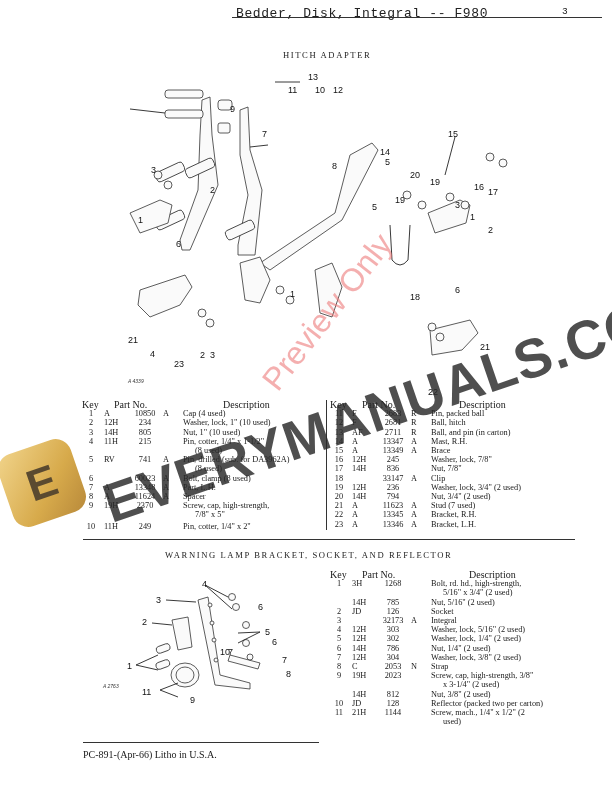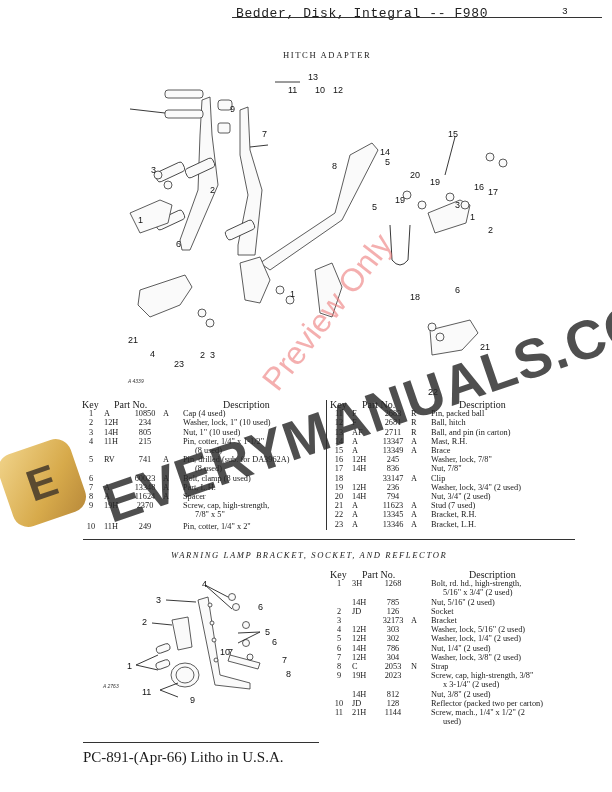--- a/index.html
+++ b/index.html
@@ -21,21 +21,21 @@
   table.parts td { padding: 0; vertical-align: top; white-space: nowrap; }
   td.key { text-align: center; width: 18px; }
   td.pre { width: 26px; padding-left: 4px !important; }
   td.pn { width: 30px; text-align: center; padding-right: 3px !important; }
   td.suf { width: 14px; }
   td.desc { padding-left: 6px !important; }
   .cont { padding-left: 12px; display: block; }
   .col-divider { left: 326px; top: 400px; width: 0; height: 130px; border-left: 1px solid #333; }
   .mid-rule { left: 83px; top: 539px; width: 492px; border-top: 1.4px solid #333; }
   .foot-rule { left: 83px; top: 742px; width: 236px; border-top: 1.2px solid #333; }
-  .footer { left: 83px; top: 749px; font-size: 15px; }
+  .footer { left: 83px; top: 749px; font-size: 10px; }
   .wm-pink { left: 255px; top: 375px; transform: rotate(-52deg); transform-origin: left top;
              font-family: "Liberation Sans", sans-serif; font-size: 32px; color: rgba(235, 110, 110, 0.55); white-space: nowrap; }
   .wm-dark { left: 95px; top: 475px; transform: rotate(-19deg); transform-origin: left top;
              font-family: "Liberation Sans", sans-serif; font-weight: bold; font-size: 55px; letter-spacing: 1px;
              color: rgba(40, 40, 40, 0.82); white-space: nowrap; }
   .wm-logo { left: 4px; top: 445px; width: 76px; height: 76px; border-radius: 16px; transform: rotate(-19deg);
              background: linear-gradient(135deg, #f1d48b 0%, #d7aa4b 60%, #b8893a 100%); }
   .wm-logo-e { left: 18px; top: 18px; width: 40px; height: 40px; position: absolute;
                font-family: "Liberation Sans", sans-serif; font-weight: bold; font-size: 44px; line-height: 40px;
                color: #5a4a30; text-align: center; }
@@ -314,21 +314,21 @@
         <td class="pre">A</td>
         <td class="pn">13346</td>
         <td class="suf">A</td>
         <td class="desc">Bracket, L.H.</td>
       </tr>
   </tbody>
 </table>
 
 <div class="abs mid-rule"></div>
 
-<div class="abs sec-title" style="left:171px; top:550px;font-style:italic;">WARNING LAMP BRACKET, SOCKET, AND REFLECTOR</div>
+<div class="abs sec-title" style="left:165px; top:550px;">WARNING LAMP BRACKET, SOCKET, AND REFLECTOR</div>
 
 <svg class="diagram" style="left:110px; top:575px;" width="200" height="130" viewBox="0 0 200 130">
   <path class="part" d="M88 25 L98 22 L110 100 L140 108 L140 114 L105 110 Z"></path>
   <circle class="part" cx="100" cy="30" r="2"></circle>
     <circle class="part" cx="102" cy="48" r="2"></circle>
   <circle class="part" cx="104" cy="65" r="2"></circle>
     <circle class="part" cx="106" cy="85" r="2"></circle>
   <path class="part" d="M62 45 L78 42 L82 72 L68 75 Z"></path>
   <rect class="part" x="46" y="70" width="14" height="7" rx="3" transform="rotate(-20 53 73)"></rect>
   <rect class="part" x="46" y="86" width="14" height="7" rx="3" transform="rotate(-20 53 90)"></rect>
@@ -394,21 +394,21 @@
         <td class="pre">JD</td>
         <td class="pn">126</td>
         <td class="suf"></td>
         <td class="desc">Socket</td>
       </tr>
     <tr>
         <td class="key">3</td>
         <td class="pre"></td>
         <td class="pn">32173</td>
         <td class="suf">A</td>
-        <td class="desc">Bracket</td>
+        <td class="desc">Integral</td>
       </tr>
     <tr>
         <td class="key">4</td>
         <td class="pre">12H</td>
         <td class="pn">303</td>
         <td class="suf"></td>
         <td class="desc">Washer, lock, 5/16" (2 used)</td>
       </tr>
     <tr>
         <td class="key">5</td>

